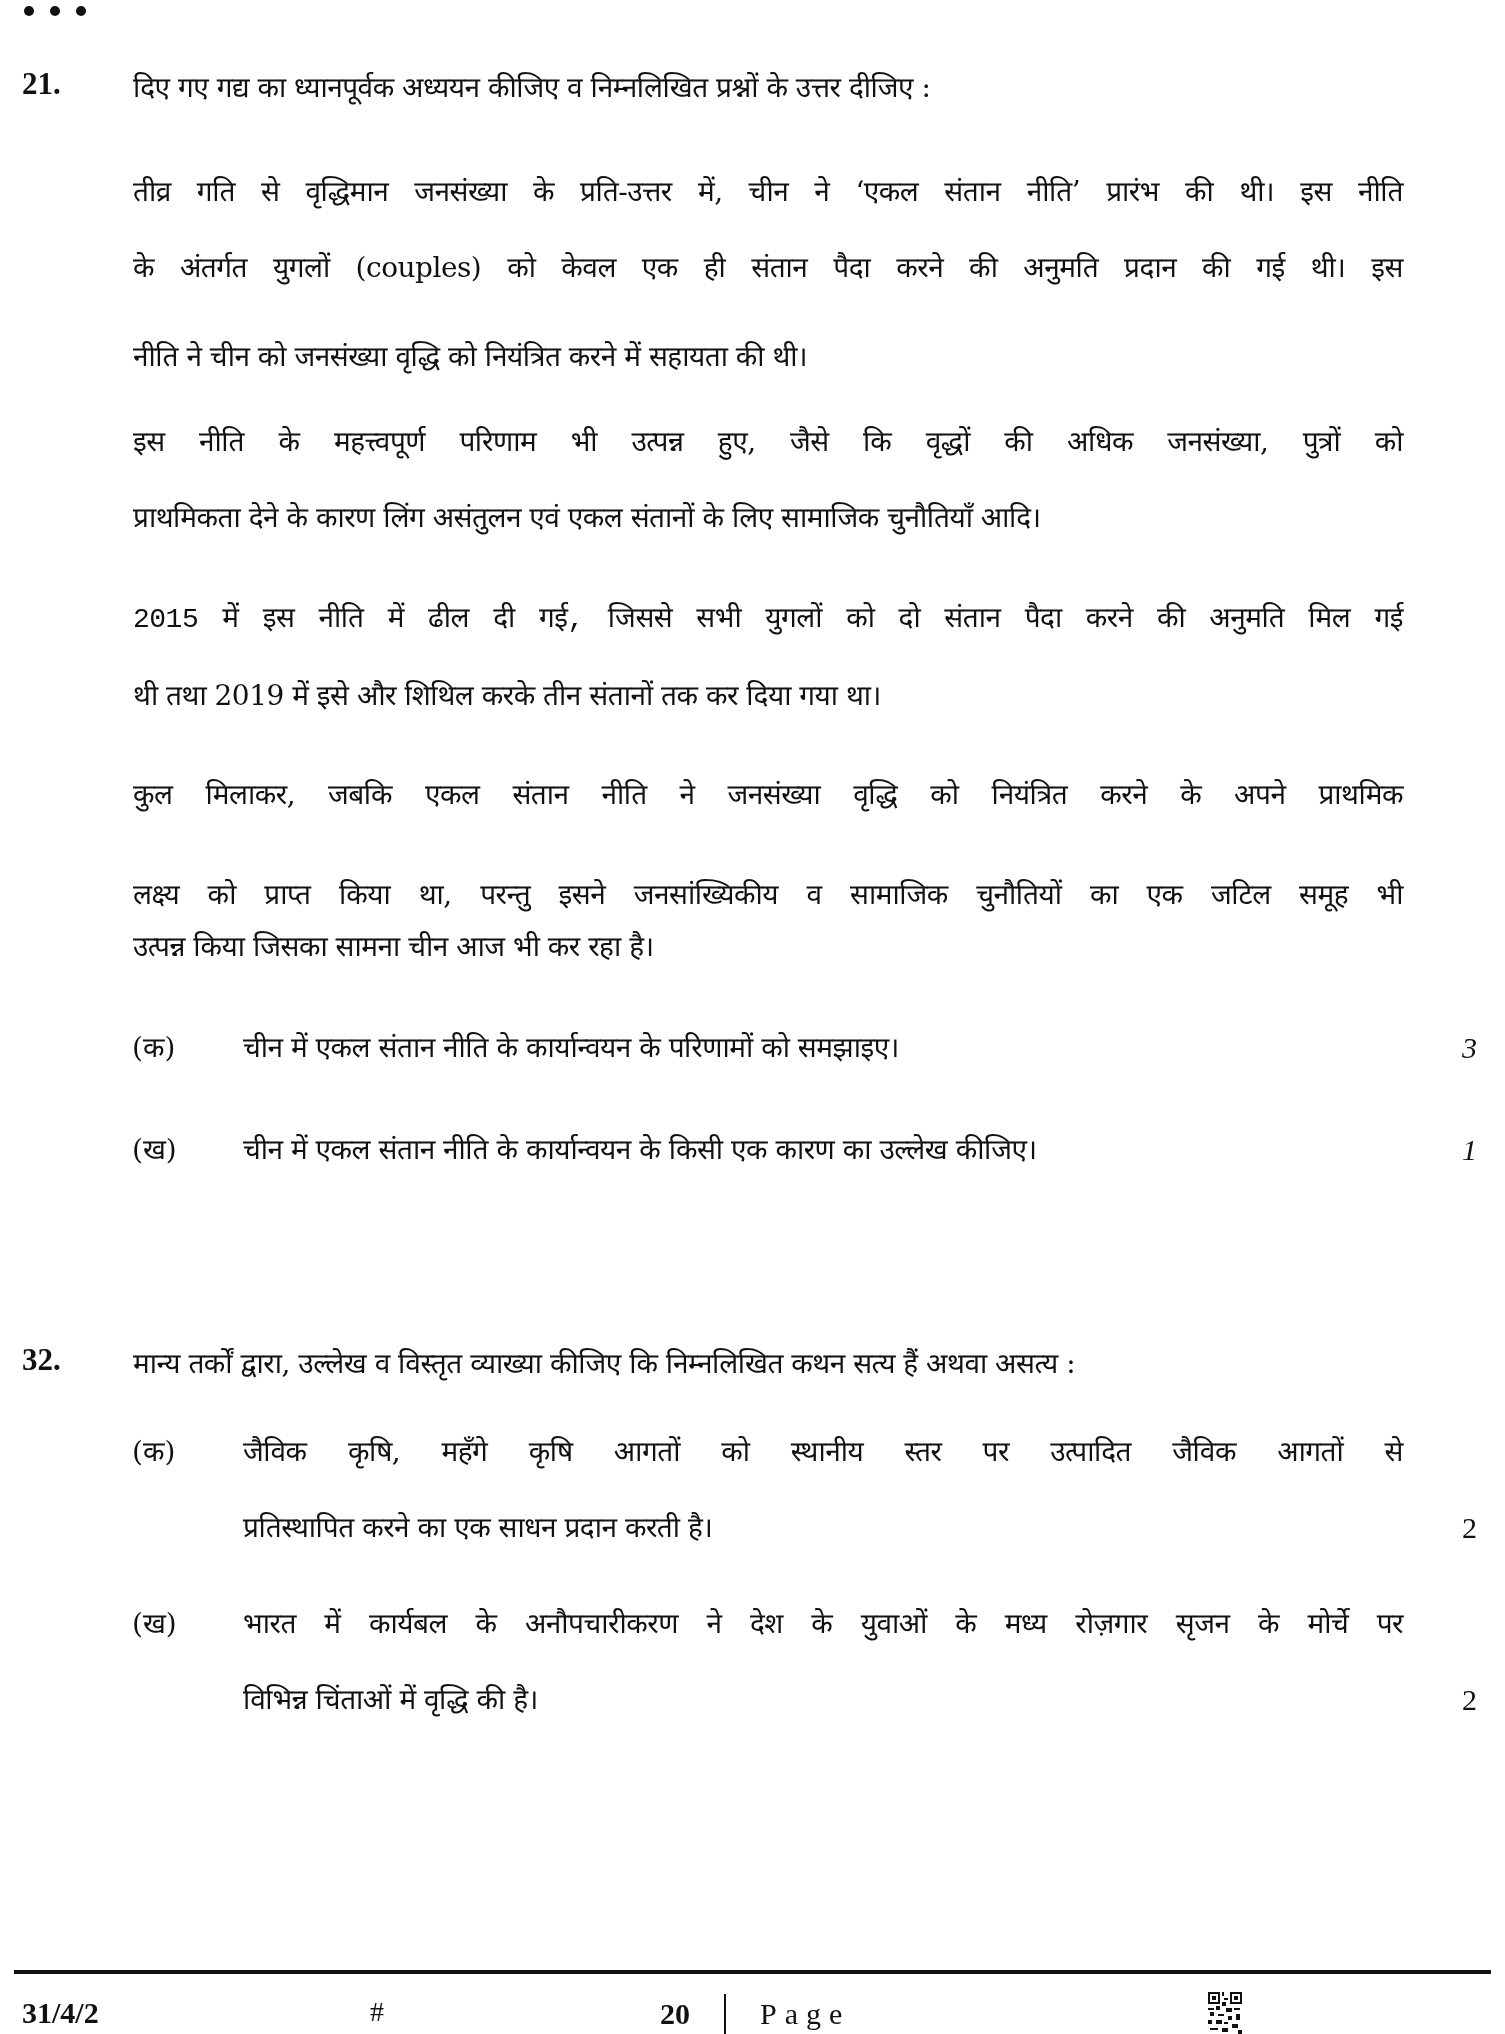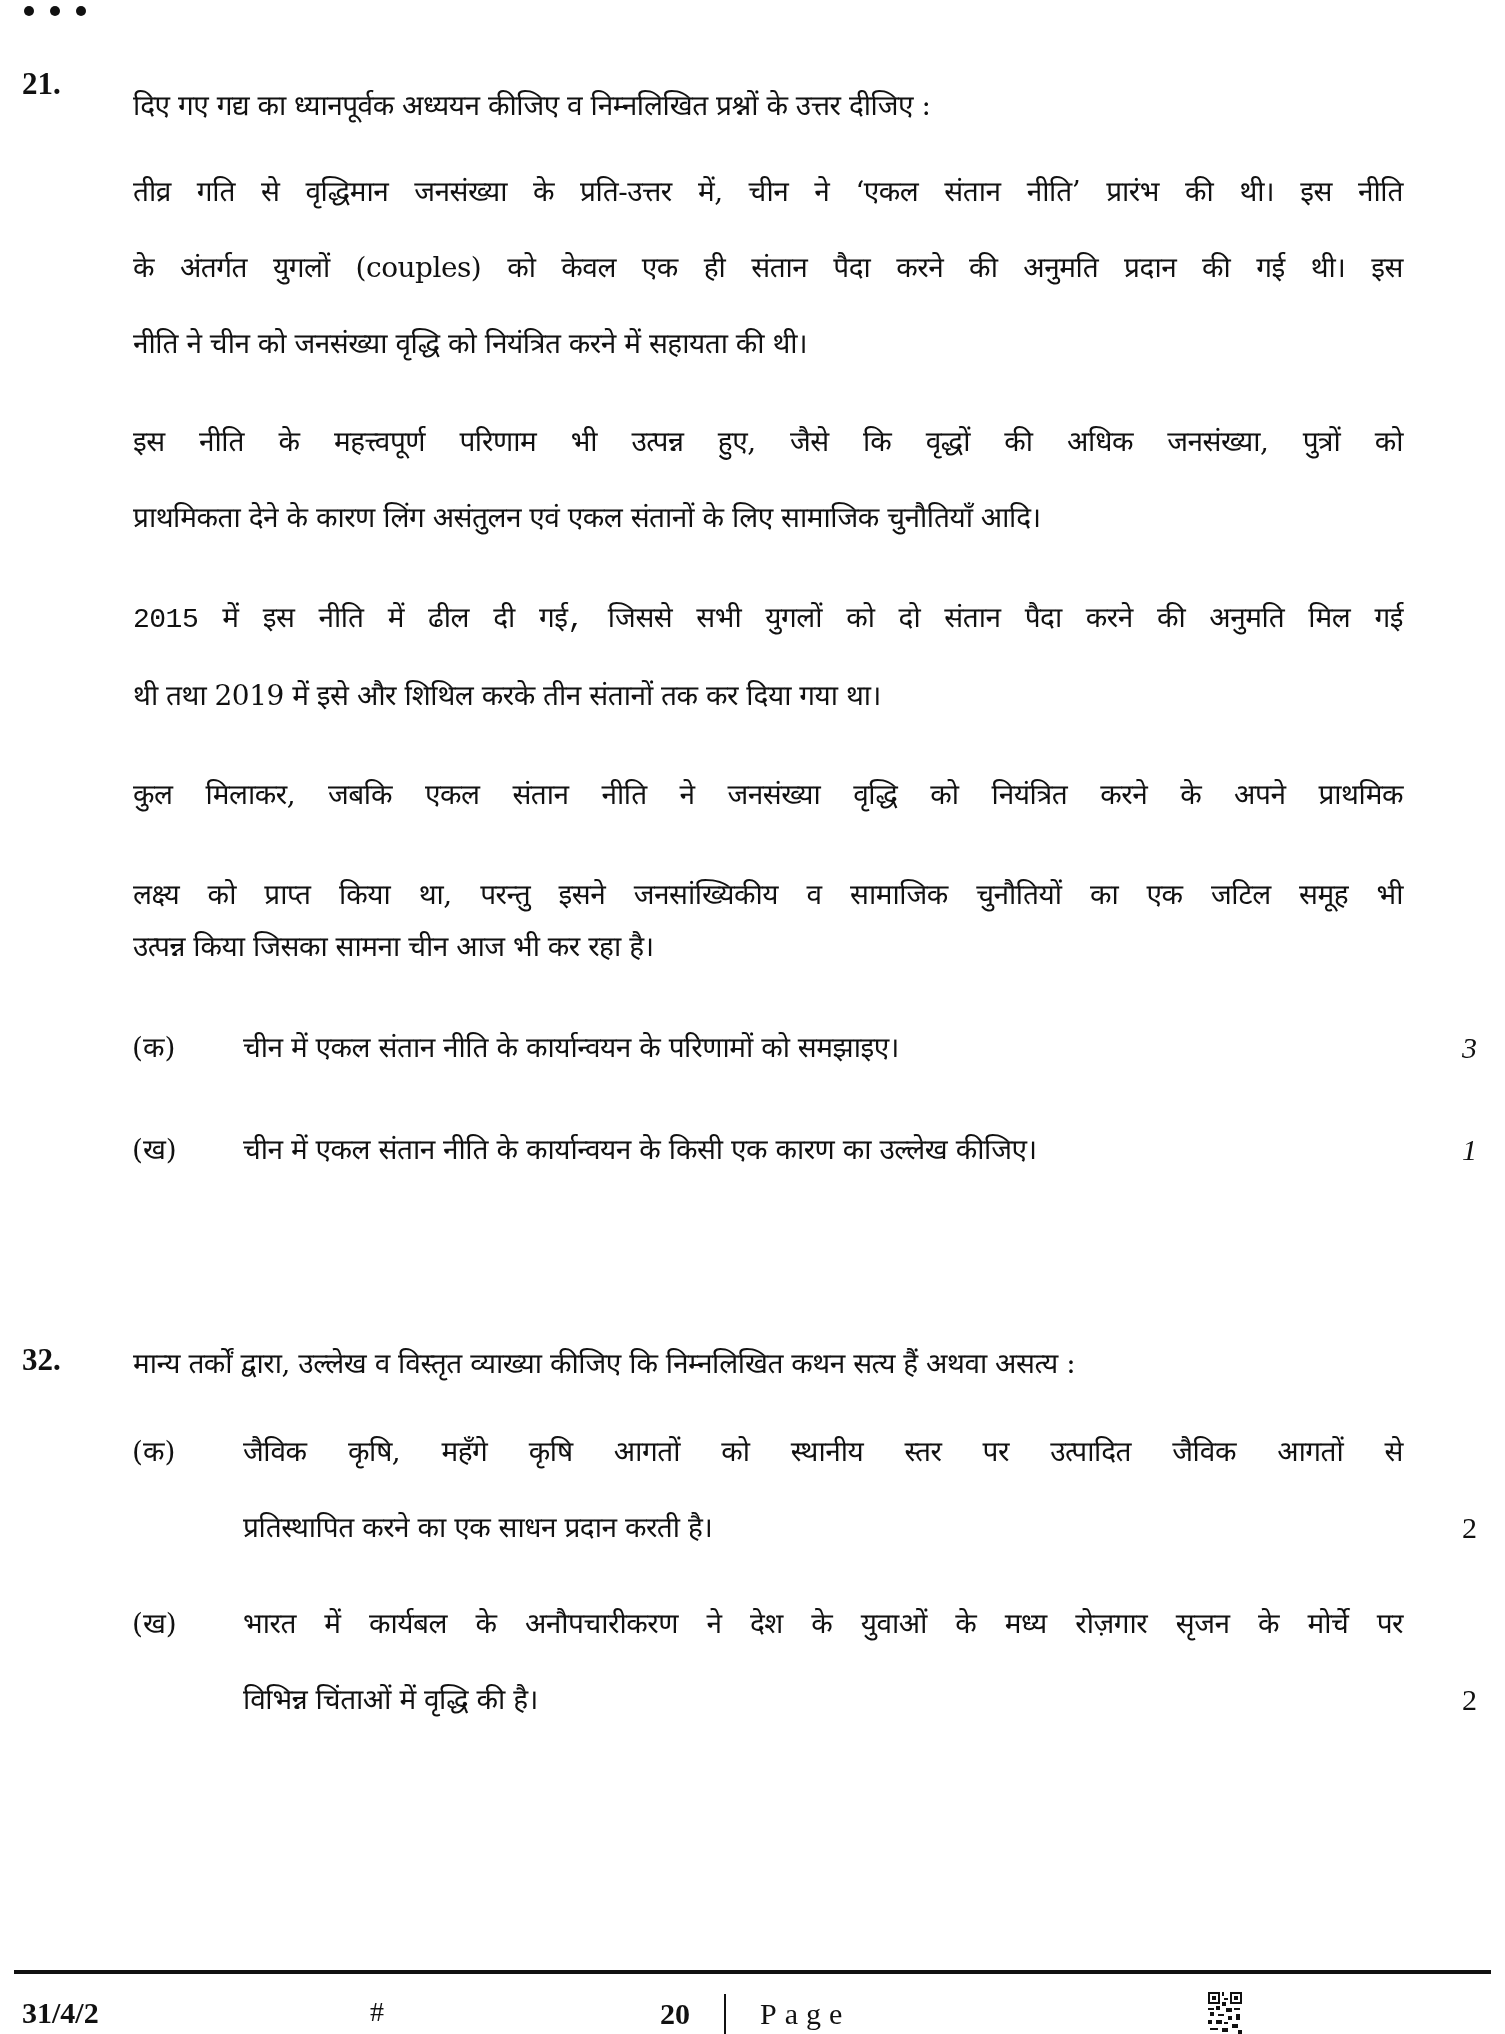--- a/index.html
+++ b/index.html
@@ -46,26 +46,26 @@
 <body>
 
 <div class="dots">
   <span class="dot"></span>
   <span class="dot"></span>
   <span class="dot"></span>
 </div>
 
 <div>
   <div class="qnum" style="top:66px;">21.</div>
-  <div class="line para-line" style="top:68px;margin-top:18px;">दिए गए गद्य का ध्यानपूर्वक अध्ययन कीजिए व निम्नलिखित प्रश्नों के उत्तर दीजिए :</div>
+  <div class="line para-line" style="top:68px;">दिए गए गद्य का ध्यानपूर्वक अध्ययन कीजिए व निम्नलिखित प्रश्नों के उत्तर दीजिए :</div>
 
   <div>
     <div class="line para-line justify" style="top:172px;">तीव्र गति से वृद्धिमान जनसंख्या के प्रति-उत्तर में, चीन ने ‘एकल संतान नीति’ प्रारंभ की थी। इस नीति</div>
     <div class="line para-line justify" style="top:248px;">के अंतर्गत युगलों (couples) को केवल एक ही संतान पैदा करने की अनुमति प्रदान की गई थी। इस</div>
-    <div class="line para-line" style="top:324px;">नीति ने चीन को जनसंख्या वृद्धि को नियंत्रित करने में सहायता की थी।</div>
+    <div class="line para-line" style="top:337px;">नीति ने चीन को जनसंख्या वृद्धि को नियंत्रित करने में सहायता की थी।</div>
 
     <div class="line para-line justify" style="top:422px;">इस नीति के महत्त्वपूर्ण परिणाम भी उत्पन्न हुए, जैसे कि वृद्धों की अधिक जनसंख्या, पुत्रों को</div>
     <div class="line para-line" style="top:498px;">प्राथमिकता देने के कारण लिंग असंतुलन एवं एकल संतानों के लिए सामाजिक चुनौतियाँ आदि।</div>
 
     <div class="line para-line justify" style="top:600px;font-family:Liberation Mono, monospace;">2015 में इस नीति में ढील दी गई, जिससे सभी युगलों को दो संतान पैदा करने की अनुमति मिल गई</div>
     <div class="line para-line" style="top:676px;">थी तथा 2019 में इसे और शिथिल करके तीन संतानों तक कर दिया गया था।</div>
 
     <div class="line para-line justify" style="top:775px;">कुल मिलाकर, जबकि एकल संतान नीति ने जनसंख्या वृद्धि को नियंत्रित करने के अपने प्राथमिक</div>
     <div class="line para-line justify" style="top:851px;margin-top:24px;">लक्ष्य को प्राप्त किया था, परन्तु इसने जनसांख्यिकीय व सामाजिक चुनौतियों का एक जटिल समूह भी</div>
     <div class="line para-line" style="top:927px;">उत्पन्न किया जिसका सामना चीन आज भी कर रहा है।</div>

